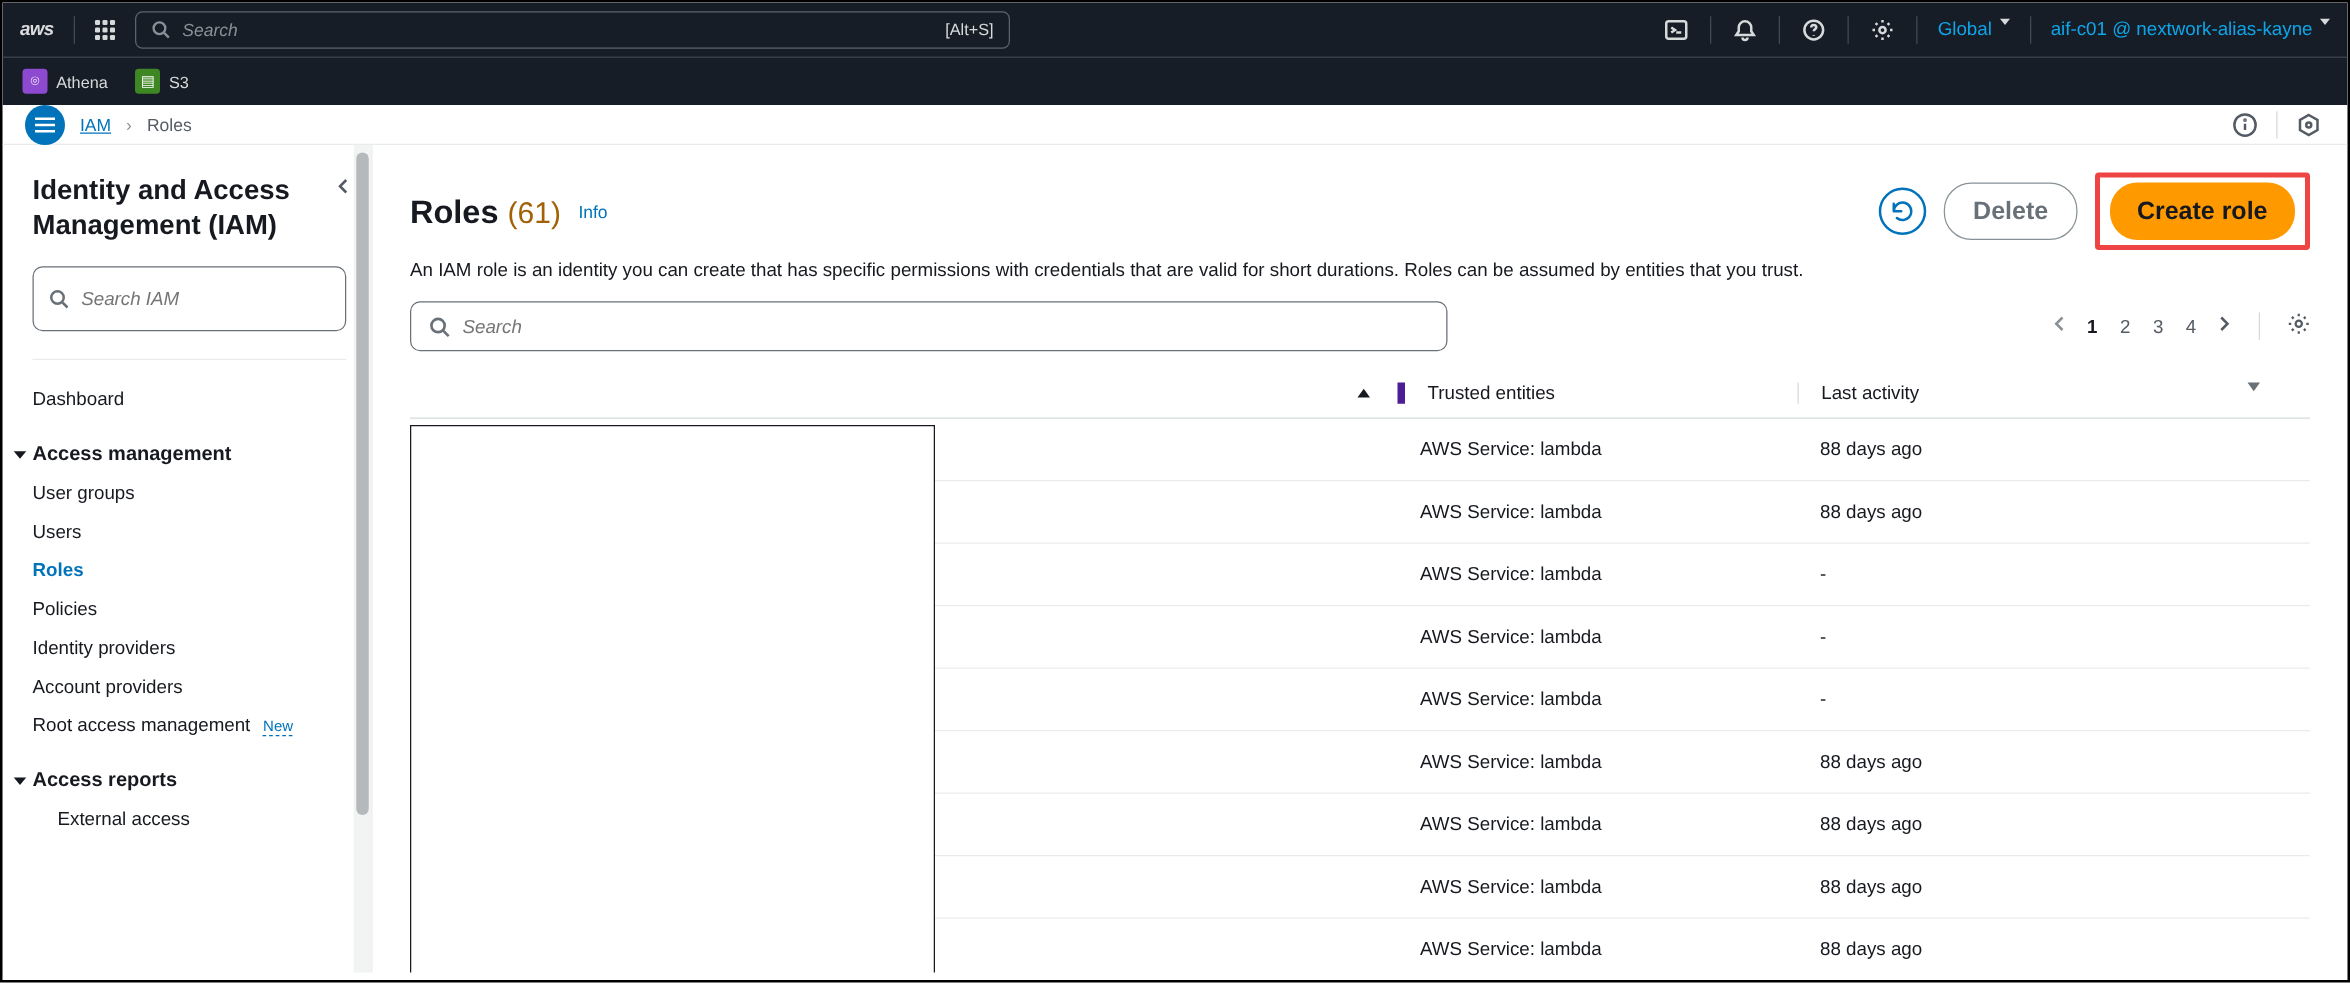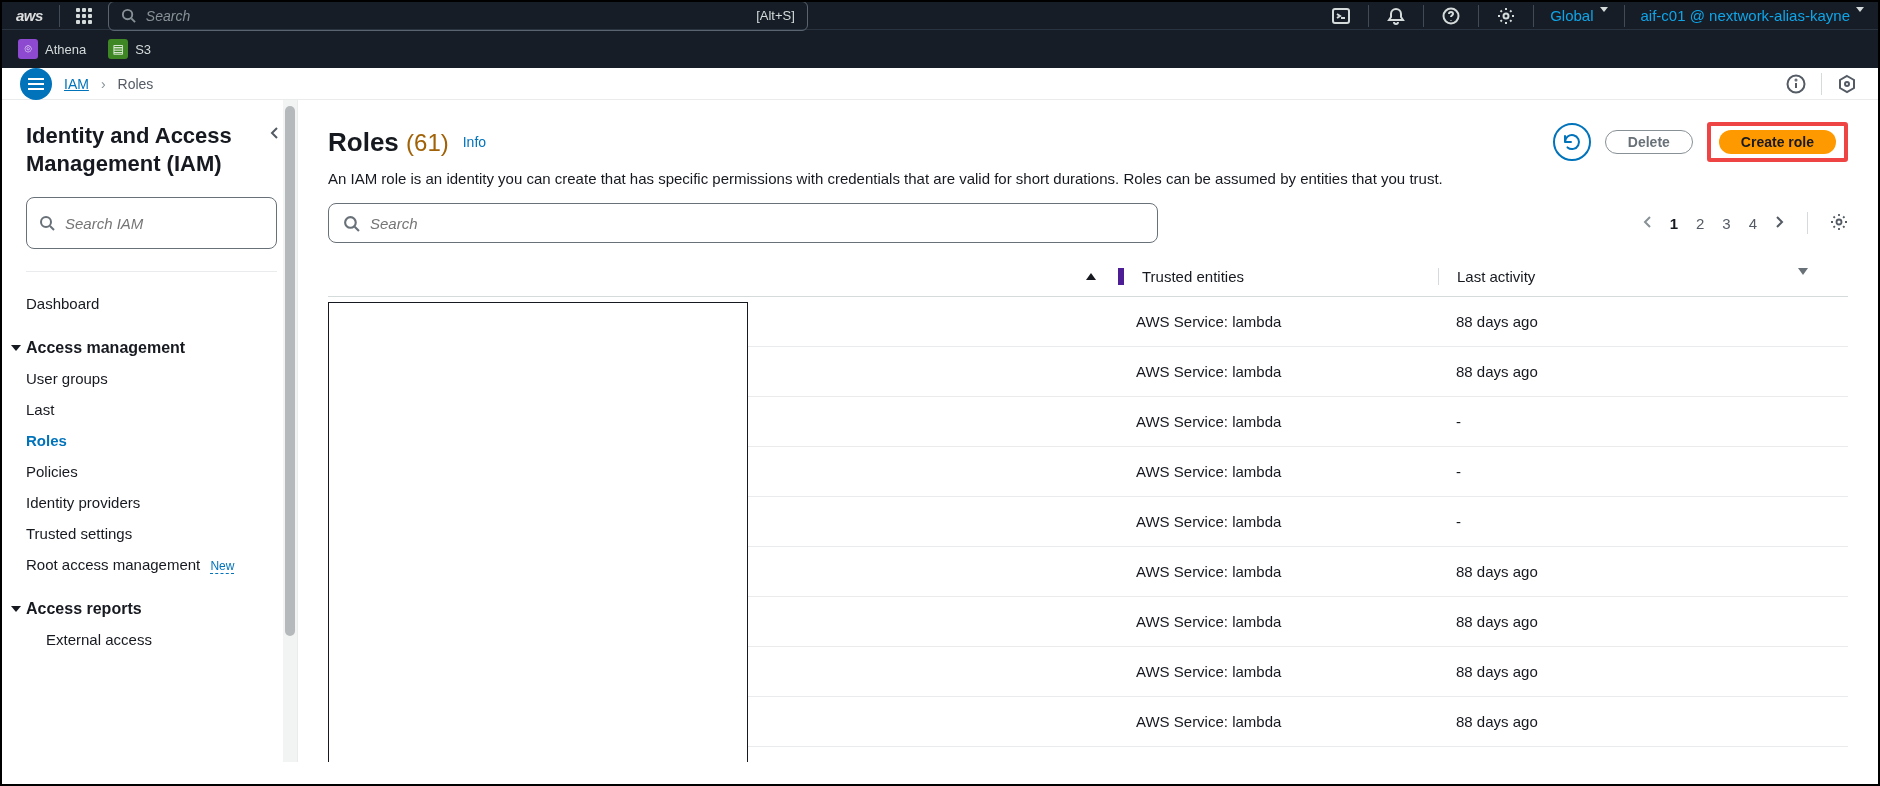--- a/index.html
+++ b/index.html
@@ -1,19 +1,19 @@
 <!DOCTYPE html>
 <html><head>
 <meta charset="utf-8">
 <style>
   *{box-sizing:border-box;margin:0;padding:0;font-family:"Amazon Ember","Helvetica Neue",Arial,sans-serif}
   body{background:#fff;font-size:14px;color:#16191f;border:2px solid #000;width:1880px;height:786px;overflow:hidden;position:relative}
 
   
-  .topbar{background:#161d26;height:28px;display:flex;align-items:center;color:#d5dbdb;padding:0 14px;gap:16px;border-bottom:1px solid #2a3340}
+  .topbar{background:#161d26;height:44px;display:flex;align-items:center;color:#d5dbdb;padding:0 14px;gap:16px;border-bottom:1px solid #2a3340}
   .aws-logo{font-weight:700;color:#fff;font-size:15px;letter-spacing:-0.5px;font-style:italic}
   .logo-small{opacity:.85;font-weight:900;font-style:italic;line-height:1;transform:scaleY(.9)}
   .divider{width:1px;height:22px;background:#414b58}
   .grid-icon{width:16px;height:16px;display:grid;grid-template-columns:repeat(3,1fr);grid-template-rows:repeat(3,1fr);gap:2px}
   .grid-icon span{background:#d5dbdb;border-radius:1px}
   .searchbar{flex:0 0 700px;height:30px;border:1px solid #5a6470;border-radius:6px;display:flex;align-items:center;padding:0 12px;gap:10px;color:#879196;font-style:italic}
   .searchbar .shortcut{margin-left:auto;font-style:normal;color:#d5dbdb;font-size:13px}
   .topbar .spacer{flex:1}
   .top-icon{width:22px;height:22px;display:flex;align-items:center;justify-content:center;color:#d5dbdb}
   .top-icon svg{stroke:#d5dbdb;fill:none;stroke-width:2}
@@ -58,21 +58,21 @@
   .scrollbar-thumb{position:absolute;right:2px;top:6px;width:10px;height:530px;background:#b6b9bc;border-radius:5px}
 
   
   .content{flex:1;padding:22px 30px;overflow:hidden;position:relative}
   .title-row{display:flex;align-items:center;gap:10px}
   .title-row h1{font-size:26px;font-weight:700}
   .muted-count{color:#a16207;font-weight:400;font-size:24px}
   .info-link{color:#0073bb;font-size:14px;margin-left:4px}
   .actions{margin-left:auto;display:flex;align-items:center;gap:14px}
   .refresh-btn{width:38px;height:38px;border:2px solid #0073bb;border-radius:50%;display:flex;align-items:center;justify-content:center;color:#0073bb}
-  .btn{height:24px;border-radius:22px;padding:0 22px;font-size:14px;font-weight:700;display:flex;align-items:center;cursor:pointer}
+  .btn{height:46px;border-radius:22px;padding:0 22px;font-size:20px;font-weight:700;display:flex;align-items:center;cursor:pointer}
   .btn-secondary{border:1px solid #879196;color:#687078;background:#fff}
   .btn-primary{background:#ff9900;color:#16191f;border:none}
   .highlight-box{border:4px solid #ef4444;border-radius:3px;padding:4px 8px}
   .desc{margin-top:8px;color:#16191f;font-size:15px}
 
   .search-row{display:flex;align-items:center;margin-top:16px;gap:18px}
   .table-search{flex:0 0 830px;height:40px;border:1px solid #687078;border-radius:8px;display:flex;align-items:center;padding:0 14px;gap:10px}
   .table-search input{border:none;outline:none;font-size:15px;font-style:italic;color:#687078;flex:1}
   .pager{margin-left:auto;display:flex;align-items:center;gap:18px;color:#545b64;font-size:15px}
   .pager .cur{font-weight:700;color:#16191f}
@@ -216,25 +216,25 @@
         <svg width="16" height="16" viewBox="0 0 16 16">
             <circle cx="7" cy="7" r="5" stroke="#687078" fill="none" stroke-width="2"></circle>
             <line x1="11" y1="11" x2="15" y2="15" stroke="#687078" stroke-width="2"></line>
           </svg>
         <input placeholder="Search IAM" style="">
       </div>
       <div class="hr"></div>
       <a class="side-link">Dashboard</a>
       <div class="side-group">Access management</div>
       <a class="side-link">User groups</a>
-      <a class="side-link">Last</a>
+      <a class="side-link">Users</a>
       <a class="side-link active">Roles</a>
       <a class="side-link">Policies</a>
       <a class="side-link">Identity providers</a>
-      <a class="side-link">Trusted settings</a>
+      <a class="side-link">Account providers</a>
       <a class="side-link">
         <span>Root access management</span>
         <span class="new-badge">New</span>
       </a>
       <div class="side-group">Access reports</div>
       <a class="side-link sub">External access</a>
     </div>
   </div>
 
   <div class="content">

